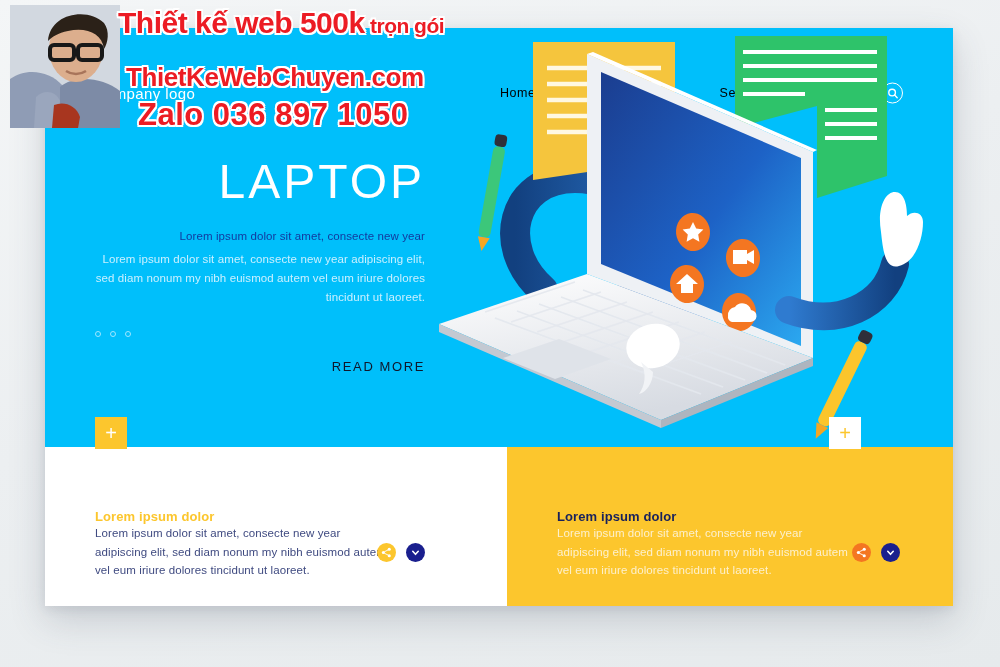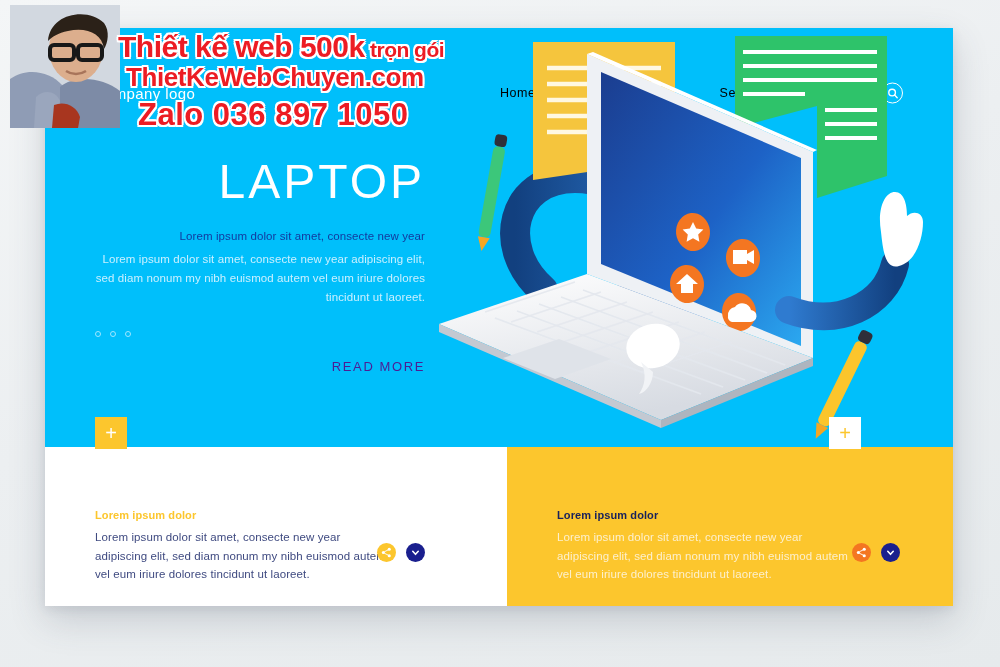--- a/index.html
+++ b/index.html
@@ -75,21 +75,21 @@
     color: #c9f0ff; font-size: 11.5px; line-height: 1.65;
     letter-spacing: .1px;
   }
   #dots { display: flex; gap: 9px; margin-top: 24px; }
   .dot {
     width: 6px; height: 6px; border-radius: 50%;
     border: 1.3px solid #9fe6ff; background: transparent;
     cursor: pointer;
   }
   #read-more {
-    margin-top: 22px; color: #4c1d95; font-size: 13px;
+    margin-top: 22px; color: #0f172a; font-size: 13px;
     letter-spacing: 1.6px; cursor: pointer; display: inline-block;
   }
 
   
   #illustration {
     position: absolute; left: 380px; top: 0;
     width: 528px; height: 419px;
   }
 
   
@@ -104,21 +104,21 @@
   .plus-badge {
     position: absolute; top: -30px;
     width: 32px; height: 32px;
     display: flex; align-items: center; justify-content: center;
     font-size: 20px; font-weight: 300; line-height: 1;
     cursor: pointer;
   }
   #plus-left  { left: 50px; background: #fcc62d; color: #ffffff; }
   #plus-right { left: 322px; background: #ffffff; color: #fcc62d; }
 
-  .card-title { font-size: 11px; font-weight: 700; margin-bottom: 7px; letter-spacing: .1px; }
+  .card-title { font-size: 13px; font-weight: 700; margin-bottom: 0; letter-spacing: .1px; }
   #card-left  .card-title { color: #fcc62d; }
   #card-right .card-title { color: #18215c; }
   .card-body { font-size: 11.5px; line-height: 1.62; width: 300px; letter-spacing: .1px; }
   #card-left  .card-body { color: #3f4a80; }
   #card-right .card-body { color: #fdf0cd; }
 
   .card-actions {
     position: absolute; top: 96px; display: flex; gap: 10px;
   }
   #actions-left  { left: 332px; }
@@ -145,21 +145,21 @@
   }
   .wm-line {
     position: absolute;
     color: #ec1c24; font-weight: 700; white-space: nowrap;
     text-shadow:
       -1.6px -1.6px 0 #fff, 1.6px -1.6px 0 #fff,
       -1.6px  1.6px 0 #fff, 1.6px  1.6px 0 #fff,
        0 -1.8px 0 #fff, 0 1.8px 0 #fff,
       -1.8px 0 0 #fff, 1.8px 0 0 #fff;
   }
-  #wm-1 { left: 118px; top: 30px; font-size: 30px; letter-spacing: -.5px; text-align: right; }
+  #wm-1 { left: 118px; top: 6px; font-size: 30px; letter-spacing: -.5px; text-align: right; }
   #wm-1 .small { font-size: 21px; }
   #wm-2 { left: 126px; top: 62px; font-size: 26px; letter-spacing: -.4px; }
   #wm-3 { left: 138px; top: 97px; font-size: 31px; letter-spacing: .5px; }
 </style>
 </head>
 <body>
 
 <div id="mockup">
 
   <section id="hero">

